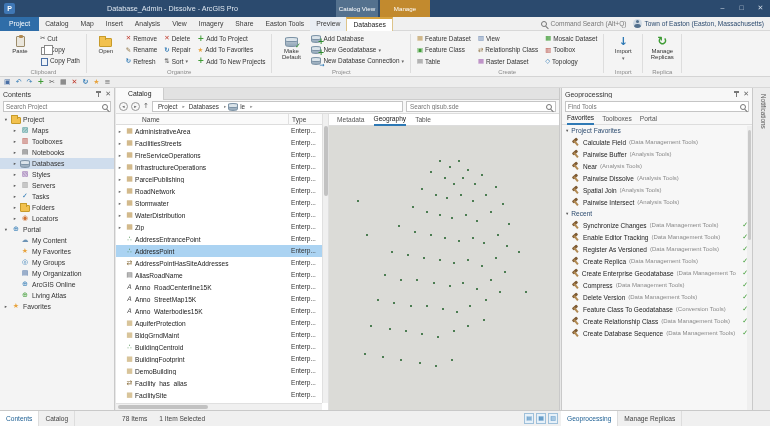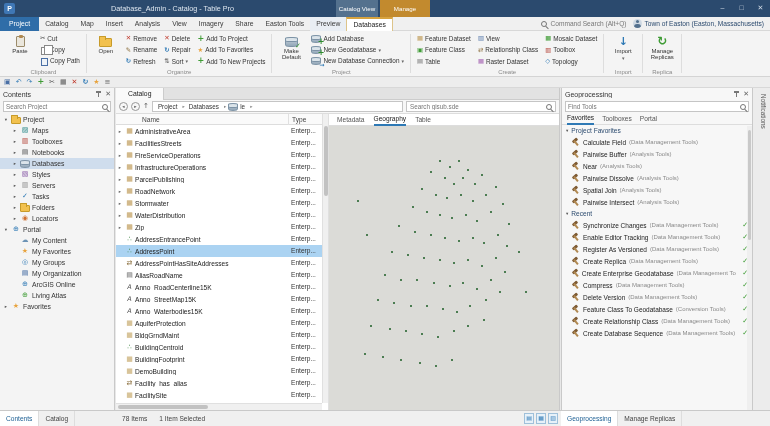--- a/index.html
+++ b/index.html
@@ -189,21 +189,21 @@
 .bb-view{width:10px;height:11px;border:1px solid #9fc0da;background:#e7f1f9;color:#2e79b5;font-size:6px;line-height:9px;text-align:center;}
 .bb-right{position:absolute;left:561px;top:0;bottom:0;white-space:nowrap;}
 </style>
 </head>
 <body>
 
 <div class="app">
 
   <div class="titlebar">
     <div class="tb-logo">P</div>
-    <div class="tb-title">Database_Admin - Catalog - Table Pro</div>
+    <div class="tb-title">Database_Admin - Dissolve - ArcGIS Pro</div>
     <div class="tb-chip chip-view">Catalog View</div>
     <div class="tb-chip chip-manage">Manage</div>
     <div class="tb-controls">
       <div class="tb-btn">–</div>
       <div class="tb-btn">□</div>
       <div class="tb-btn">✕</div>
     </div>
   </div>
 
   <div class="tabrow">

